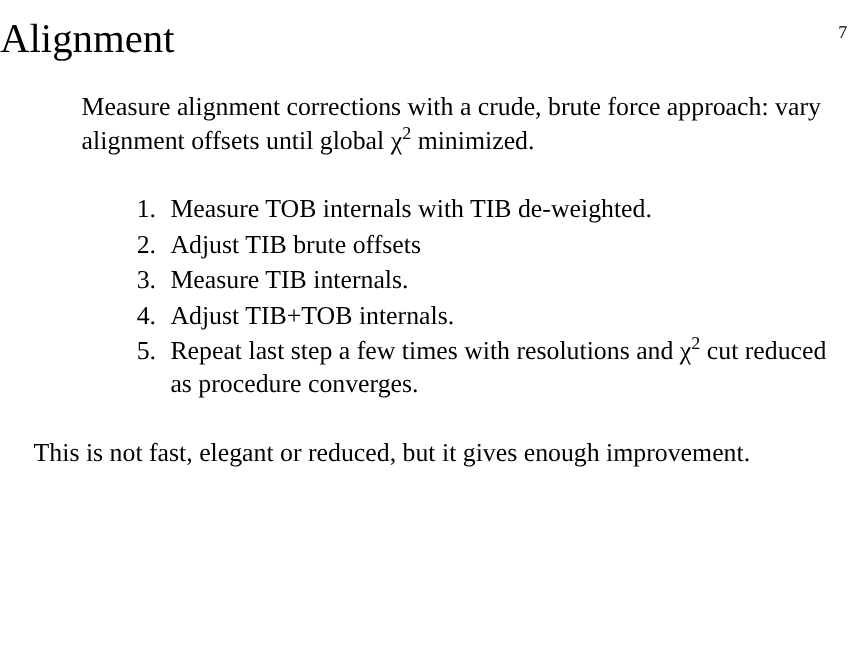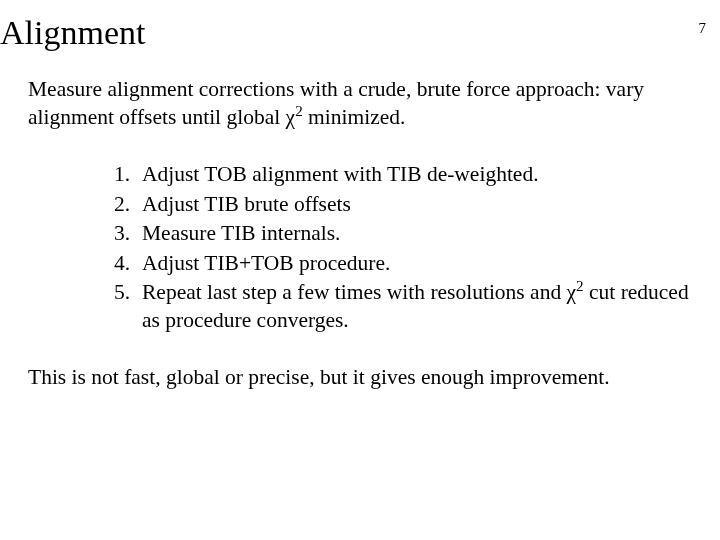--- a/index.html
+++ b/index.html
@@ -31,20 +31,21 @@
     margin-bottom: 24px;
     font-weight: normal;
   }
   .body {
     padding: 0 28px;
     font-size: 21.5px;
     line-height: 1.28;
   }
   .intro {
     margin-bottom: 30px;
+    margin-left: 40px;
   }
   .list {
     margin: 0 0 30px 0;
     padding-left: 72px;
   }
   .list-row {
     display: flex;
     margin-bottom: 2px;
   }
   .list-num {
@@ -73,38 +74,38 @@
 
   <div class="body">
 
     <div class="intro">
       <span>Measure alignment corrections with a crude, brute force approach: vary alignment offsets until global </span><span>χ</span><span class="sup">2</span><span> minimized.</span>
     </div>
 
     <div class="list">
       <div class="list-row">
         <div class="list-num">1.</div>
-        <div class="list-text">Adjust TOB alignment with TIB de-weighted.</div>
+        <div class="list-text">Measure TOB internals with TIB de-weighted.</div>
       </div>
       <div class="list-row">
         <div class="list-num">2.</div>
         <div class="list-text">Adjust TIB brute offsets</div>
       </div>
       <div class="list-row">
         <div class="list-num">3.</div>
         <div class="list-text">Measure TIB internals.</div>
       </div>
       <div class="list-row">
         <div class="list-num">4.</div>
-        <div class="list-text">Adjust TIB+TOB procedure.</div>
+        <div class="list-text">Adjust TIB+TOB internals.</div>
       </div>
       <div class="list-row">
         <div class="list-num">5.</div>
         <div class="list-text">
           <span>Repeat last step a few times with resolutions and </span><span>χ</span><span class="sup">2</span><span> cut reduced as procedure converges.</span>
         </div>
       </div>
     </div>
 
-    <div>This is not fast, global or precise, but it gives enough improvement.</div>
+    <div>This is not fast, elegant or reduced, but it gives enough improvement.</div>
 
   </div>
 </div>
 
 </body></html>

